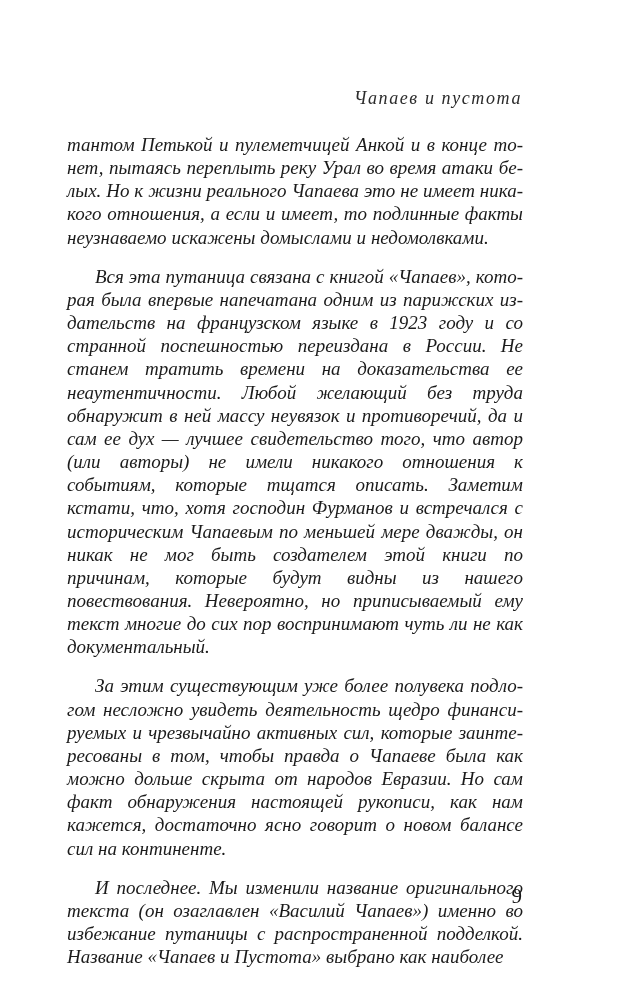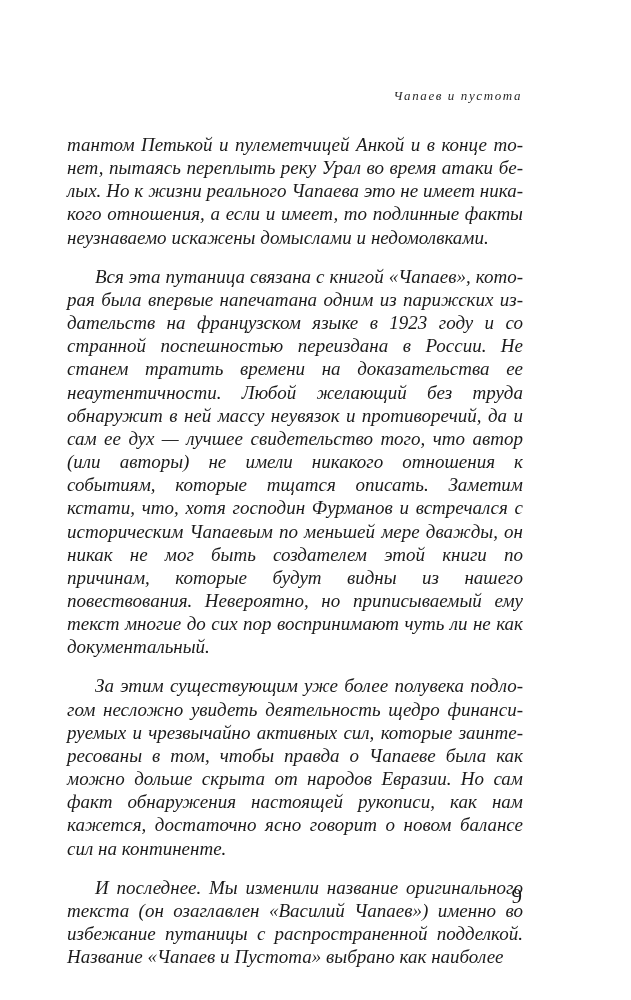--- a/index.html
+++ b/index.html
@@ -19,21 +19,21 @@
     box-sizing: border-box;
   }
   
   .running-head {
     position: absolute;
     left: 67px;
     top: 88px;
     width: 455px;
     text-align: right;
     font-style: italic;
-    font-size: 13px;
+    font-size: 18px;
     letter-spacing: 1.6px;
     color: #2b2b2b;
     white-space: nowrap;
   }
   
   .text-block {
     position: absolute;
     left: 67px;
     top: 133px;
     width: 456px;

